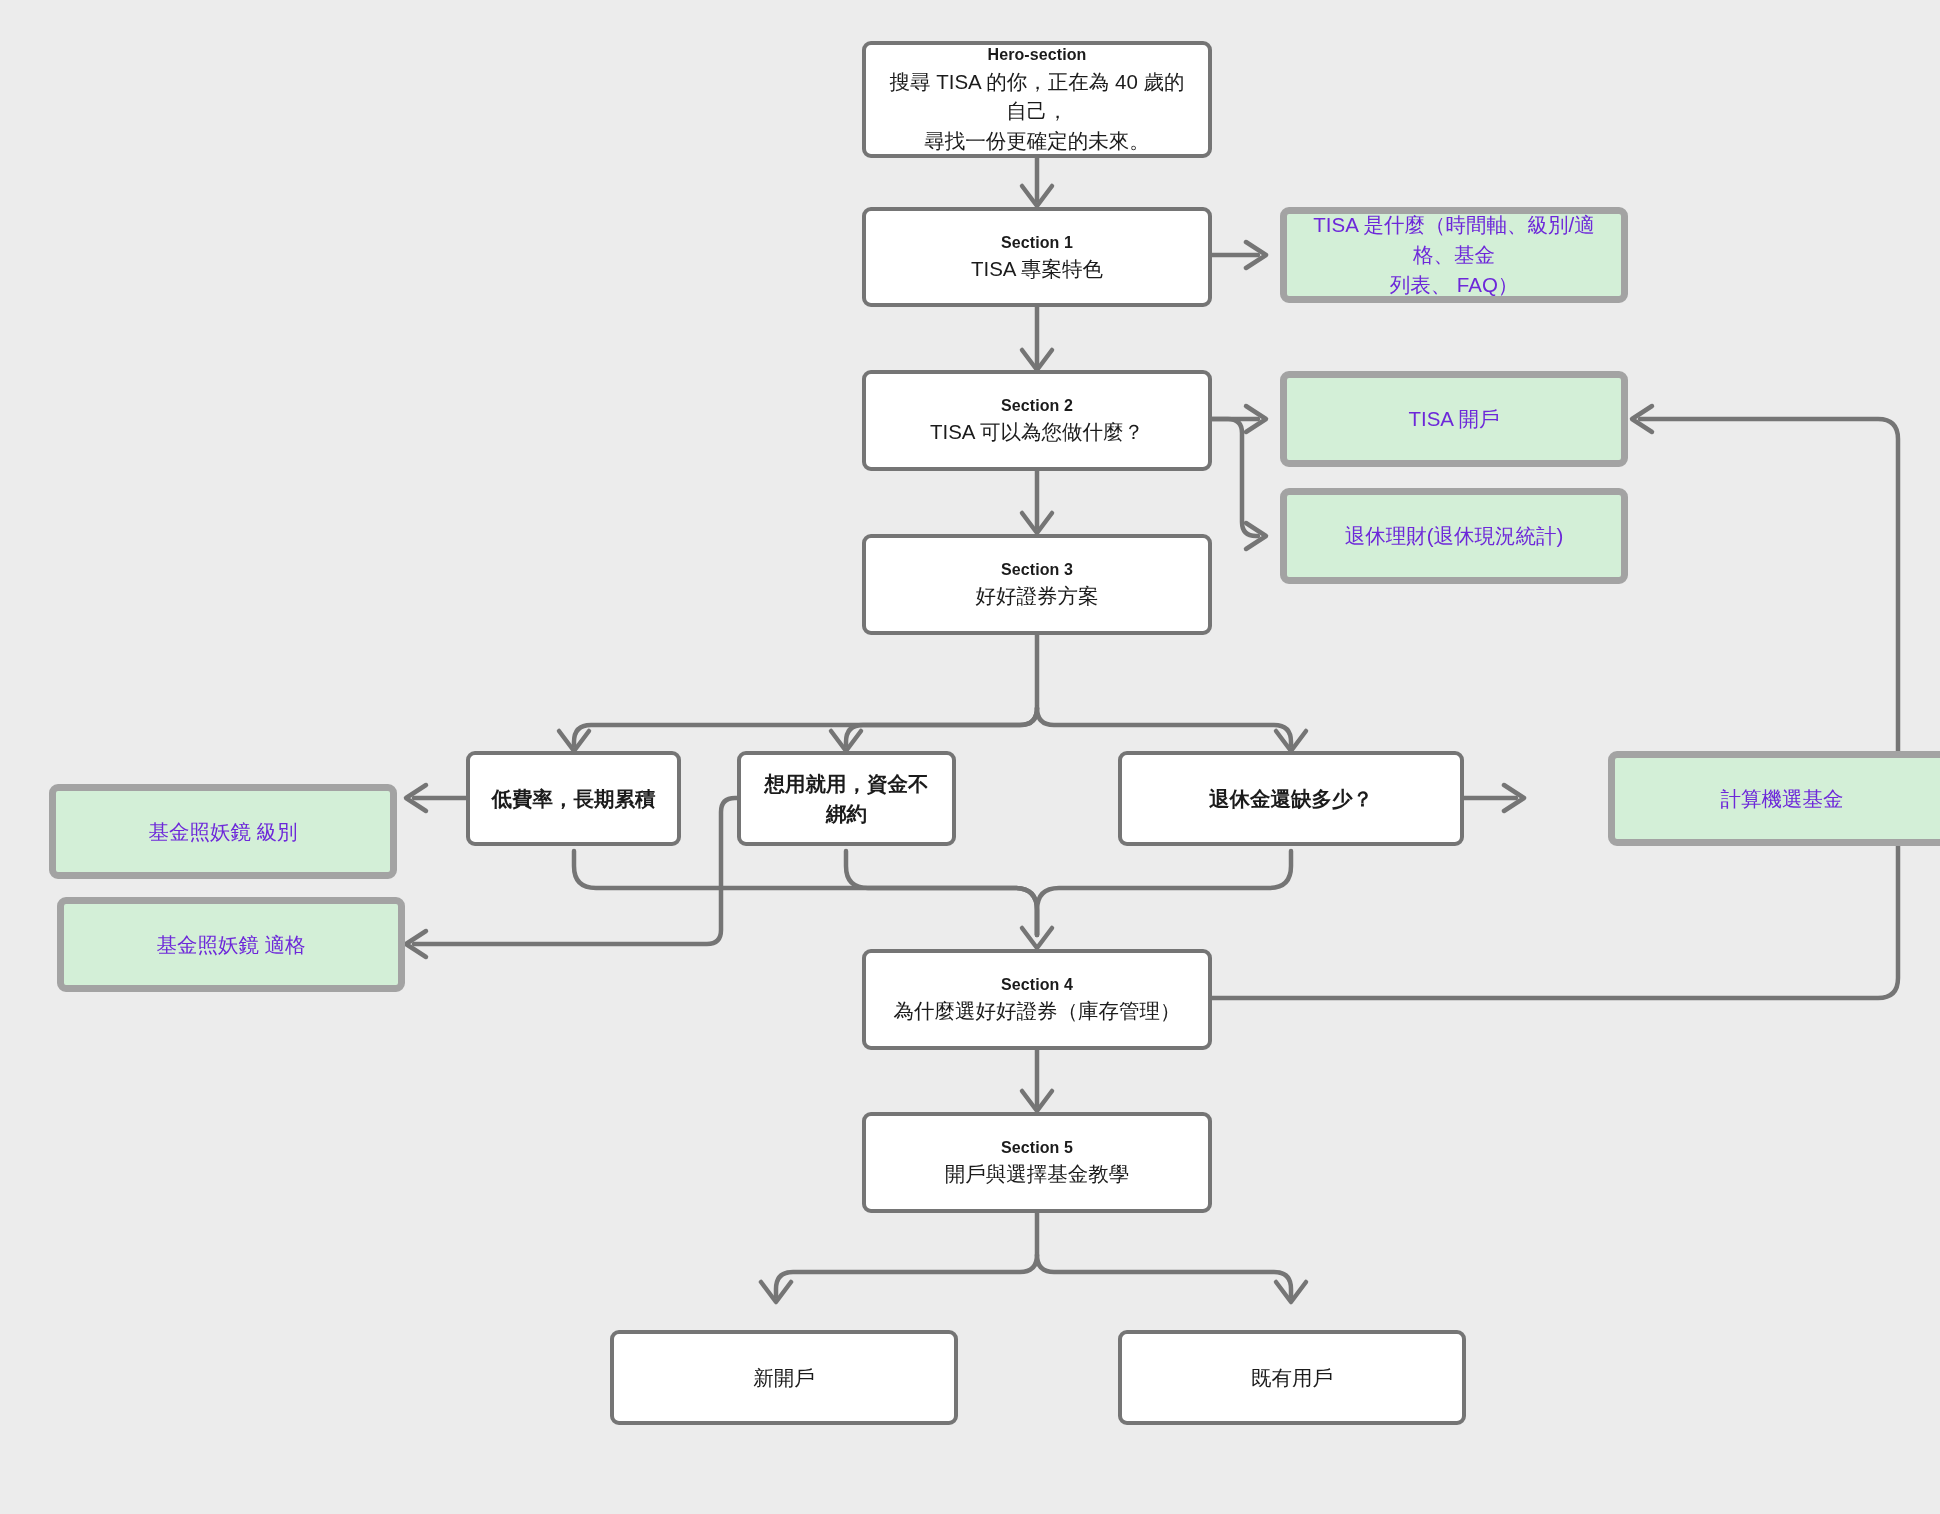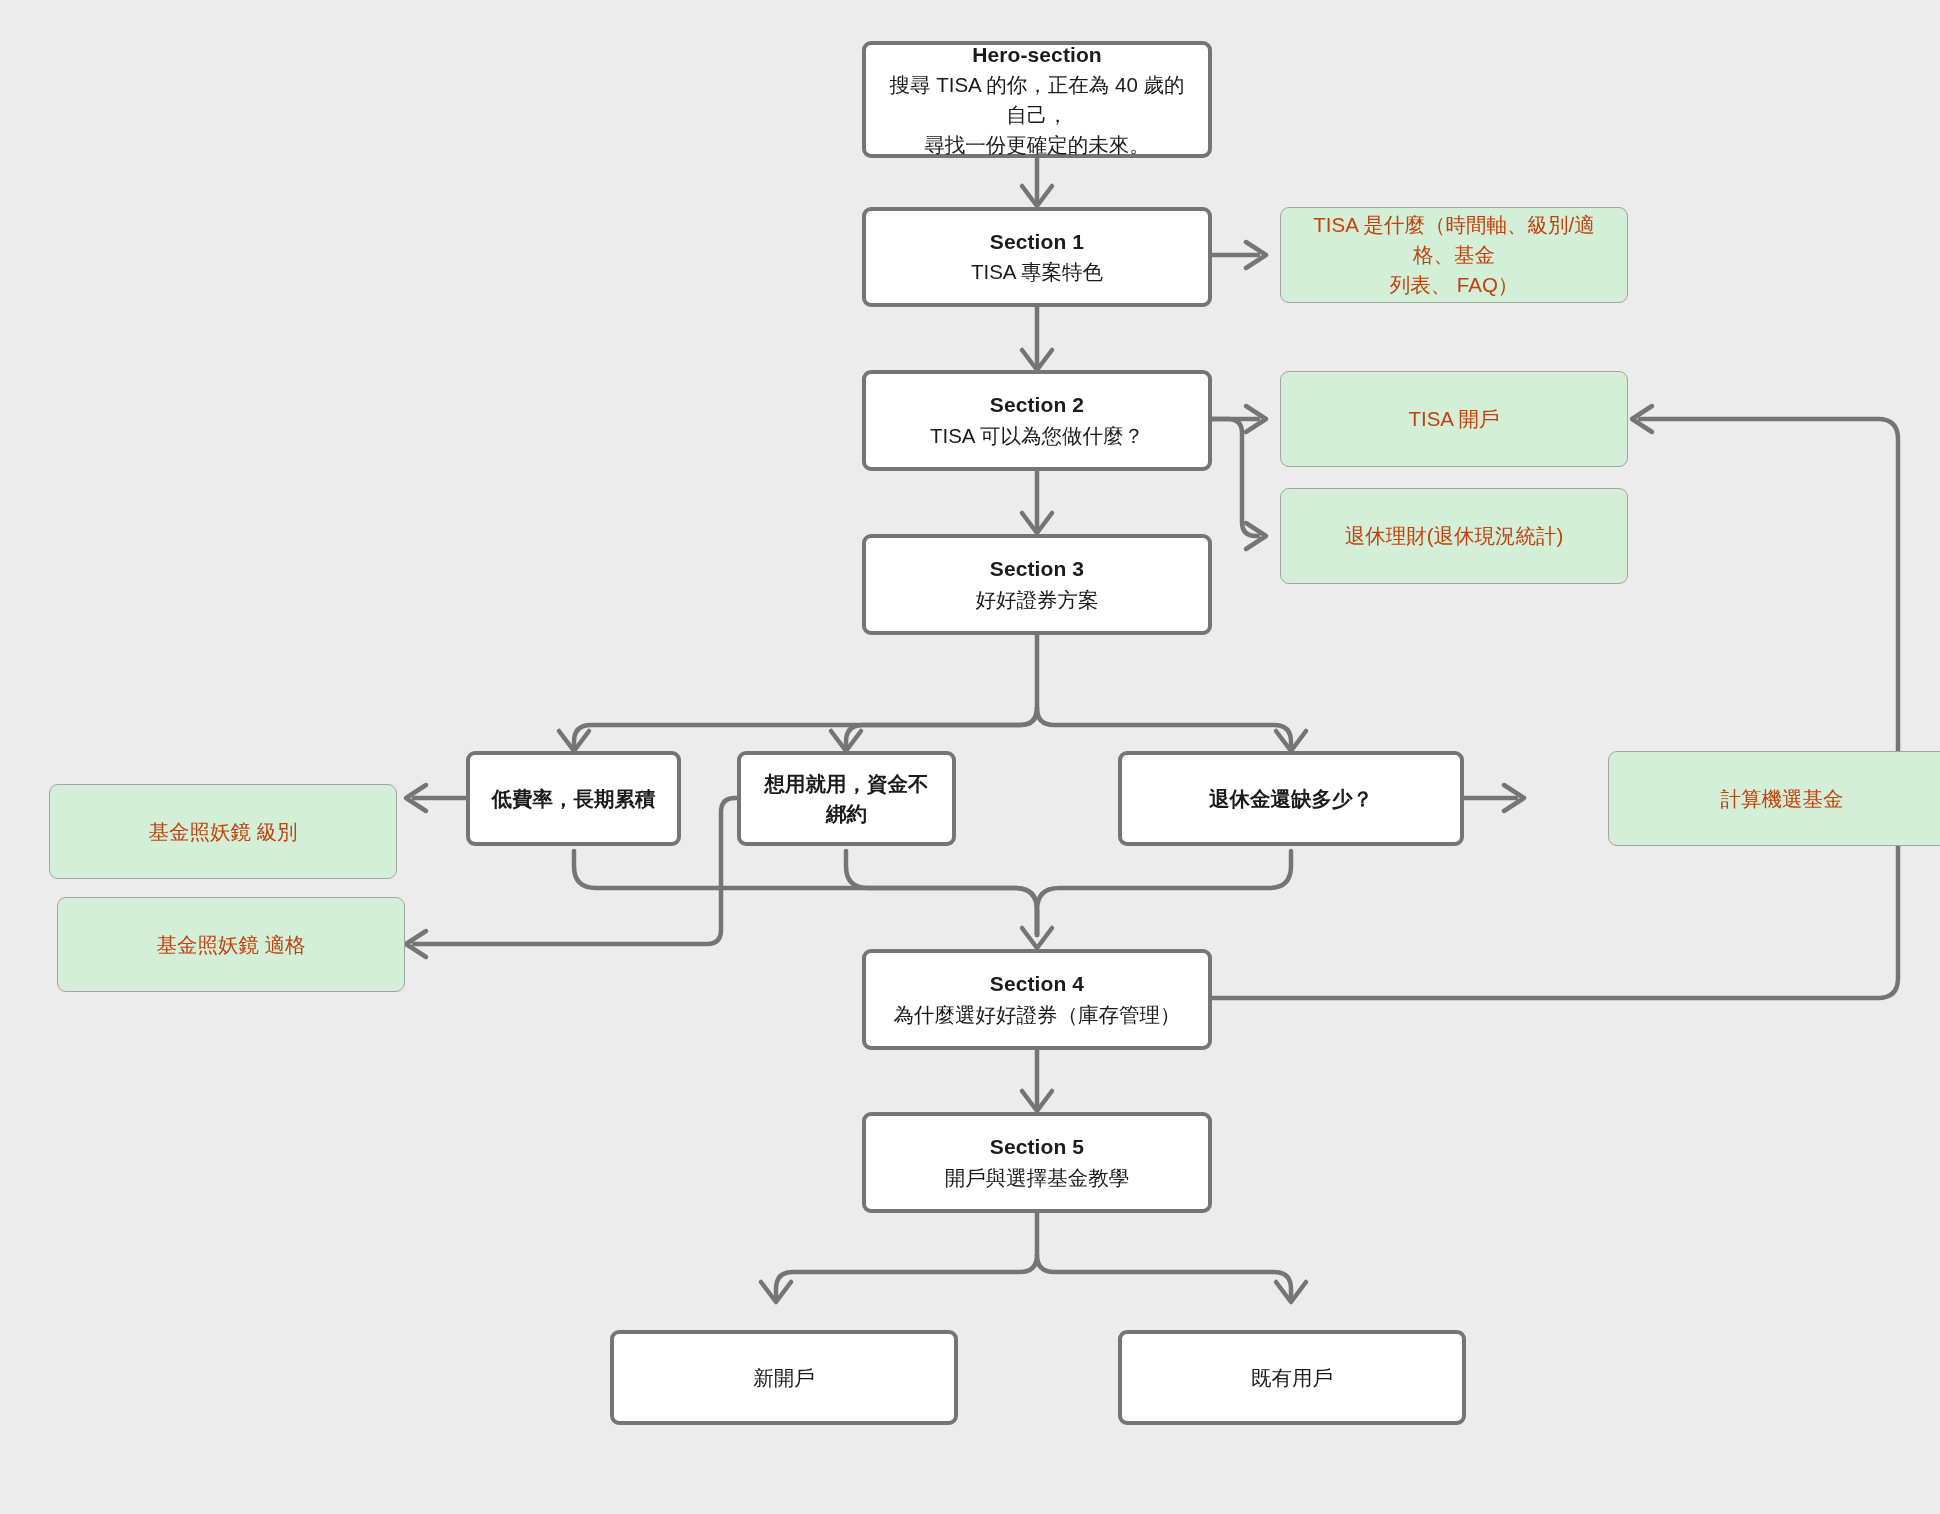--- a/index.html
+++ b/index.html
@@ -49,26 +49,26 @@
     padding: 6px 14px;
     line-height: 1.45;
   }
   .node.plain {
     background: #ffffff;
     border: 4px solid #757575;
     color: #1b1b1b;
   }
   .node.green {
     background: #d3efd7;
-    border: 1px solid #a3a3a3;
-    color: #c2410c;
+    border: 7px solid #a3a3a3;
+    color: #6d28d9;
   }
   .node .title {
     font-weight: bold;
-    font-size: 21px;
+    font-size: 16px;
     letter-spacing: 0.1px;
   }
   .node .sub {
     font-size: 20.5px;
     font-weight: normal;
   }
   .node .single {
     font-size: 20.5px;
     font-weight: normal;
   }

